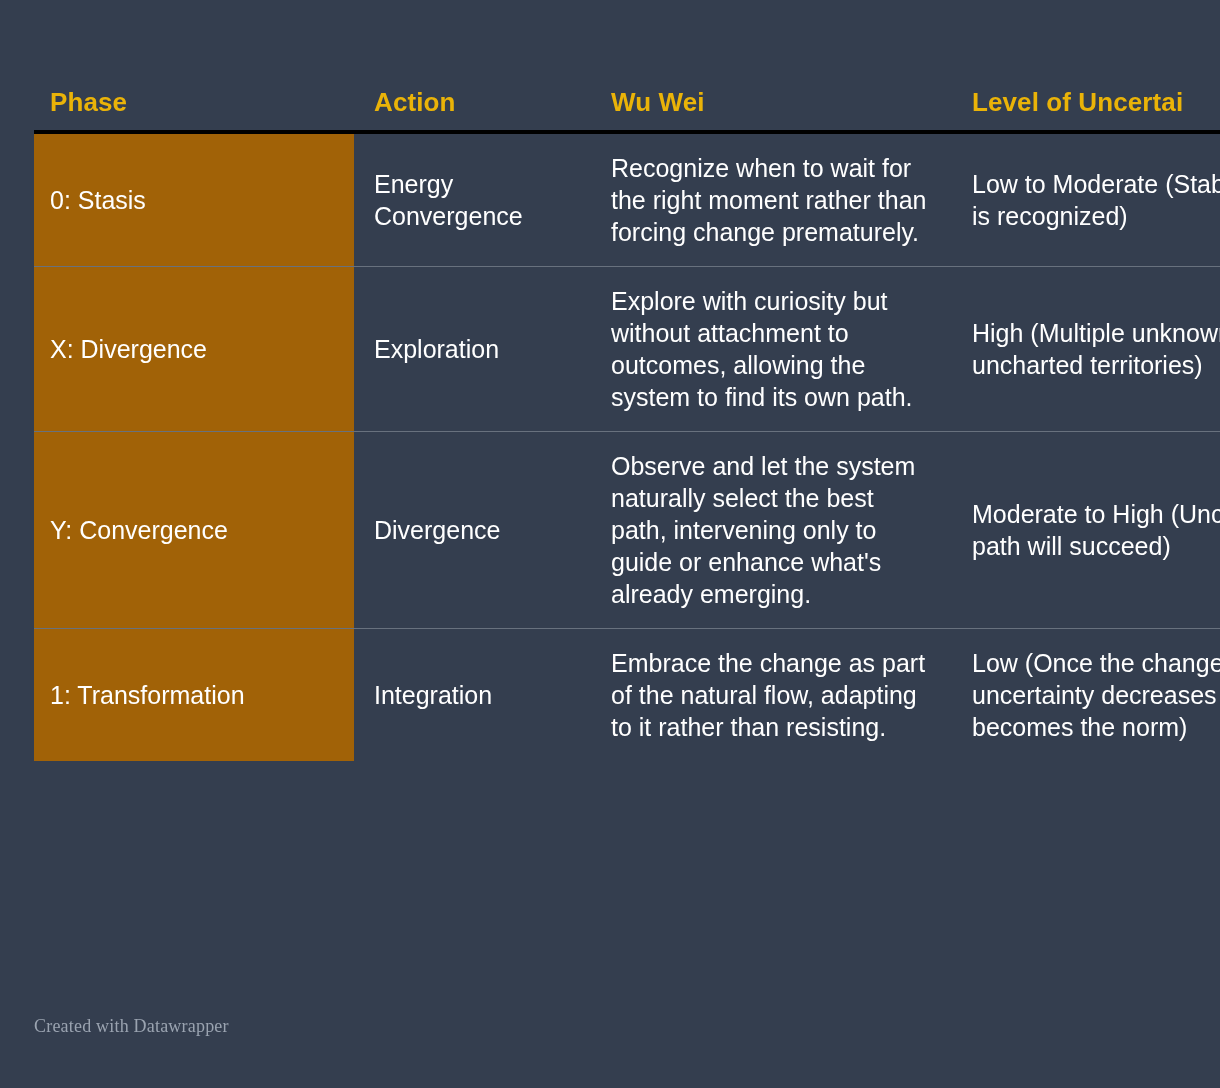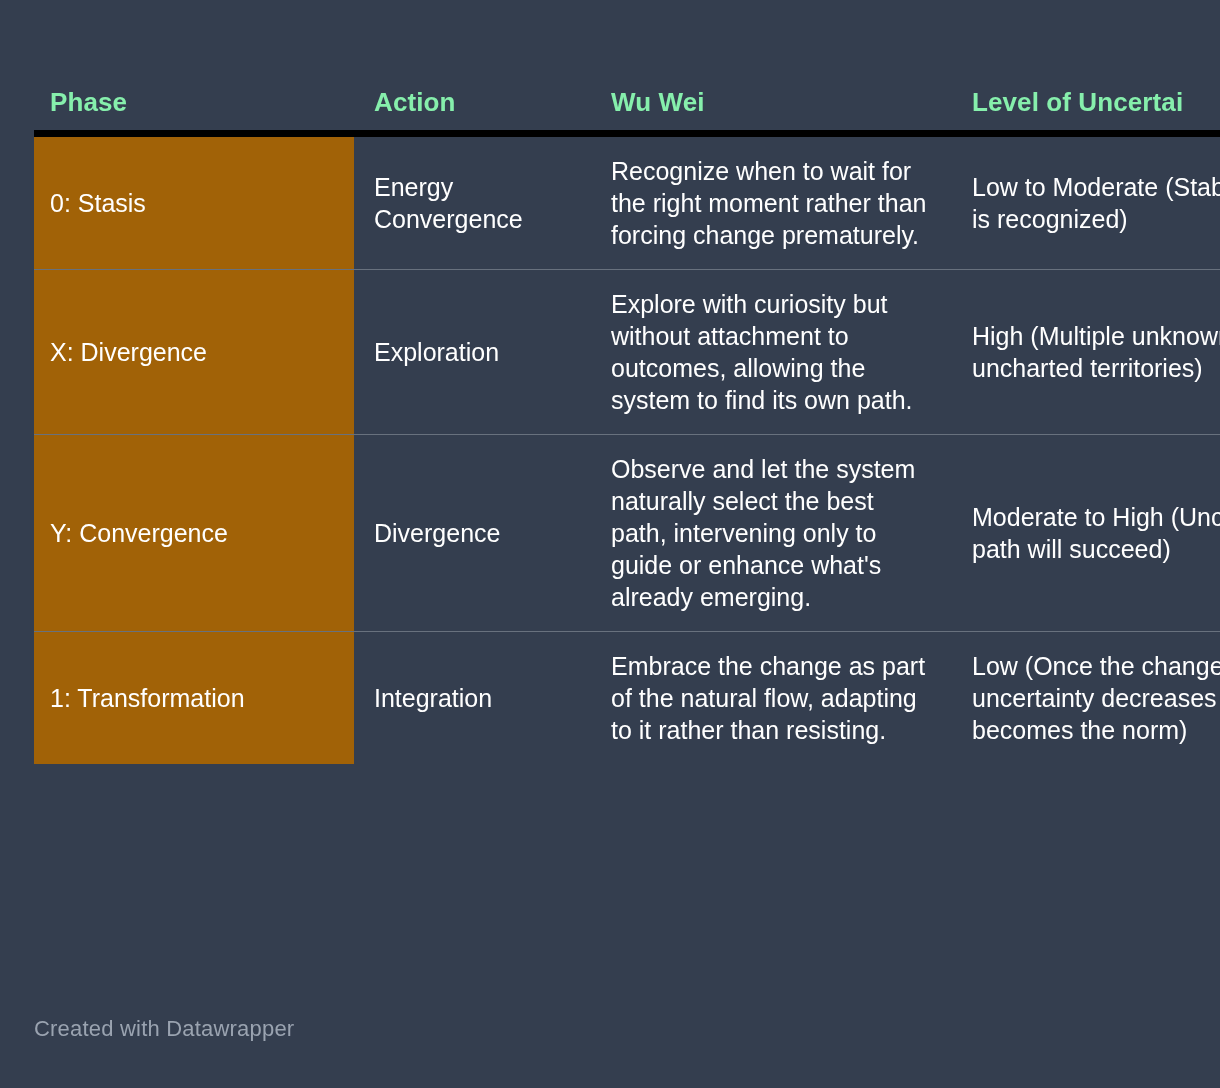--- a/index.html
+++ b/index.html
@@ -43,23 +43,23 @@
   col.c-phase { width: 320px; }
   col.c-action { width: 235px; }
   col.c-wuwei { width: 365px; }
   col.c-unc { width: 550px; }
 
   thead th {
     text-align: left;
     vertical-align: bottom;
     font-size: 26px;
     font-weight: 700;
-    color: #86efac;
+    color: #eab308;
     padding: 0 0 12px 0;
-    border-bottom: 7px solid #000000;
+    border-bottom: 4px solid #000000;
     letter-spacing: 0.1px;
     line-height: 1.15;
   }
   thead th.h-phase { padding-left: 16px; }
   thead th.h-action { padding-left: 20px; }
   thead th.h-wuwei { padding-left: 22px; }
   thead th.h-unc { padding-left: 18px; }
 
   tbody td {
     font-size: 25px;
@@ -79,23 +79,23 @@
     padding-right: 14px;
   }
   tbody td.cell-action { padding-left: 20px; }
   tbody td.cell-wuwei  { padding-left: 22px; }
   tbody td.cell-unc    { padding-left: 18px; }
 
   .footer {
     position: absolute;
     left: 34px;
     top: 1016px;
-    font-size: 22px;
+    font-size: 18px;
     color: #9aa3b0;
-    font-family: Liberation Sans, sans-serif;
+    font-family: Liberation Serif, serif;
     letter-spacing: 0.2px;
   }
 </style>
 </head>
 <body>
 
 <div id="page">
 
   <div class="table-viewport">
     <table class="dw-table">

